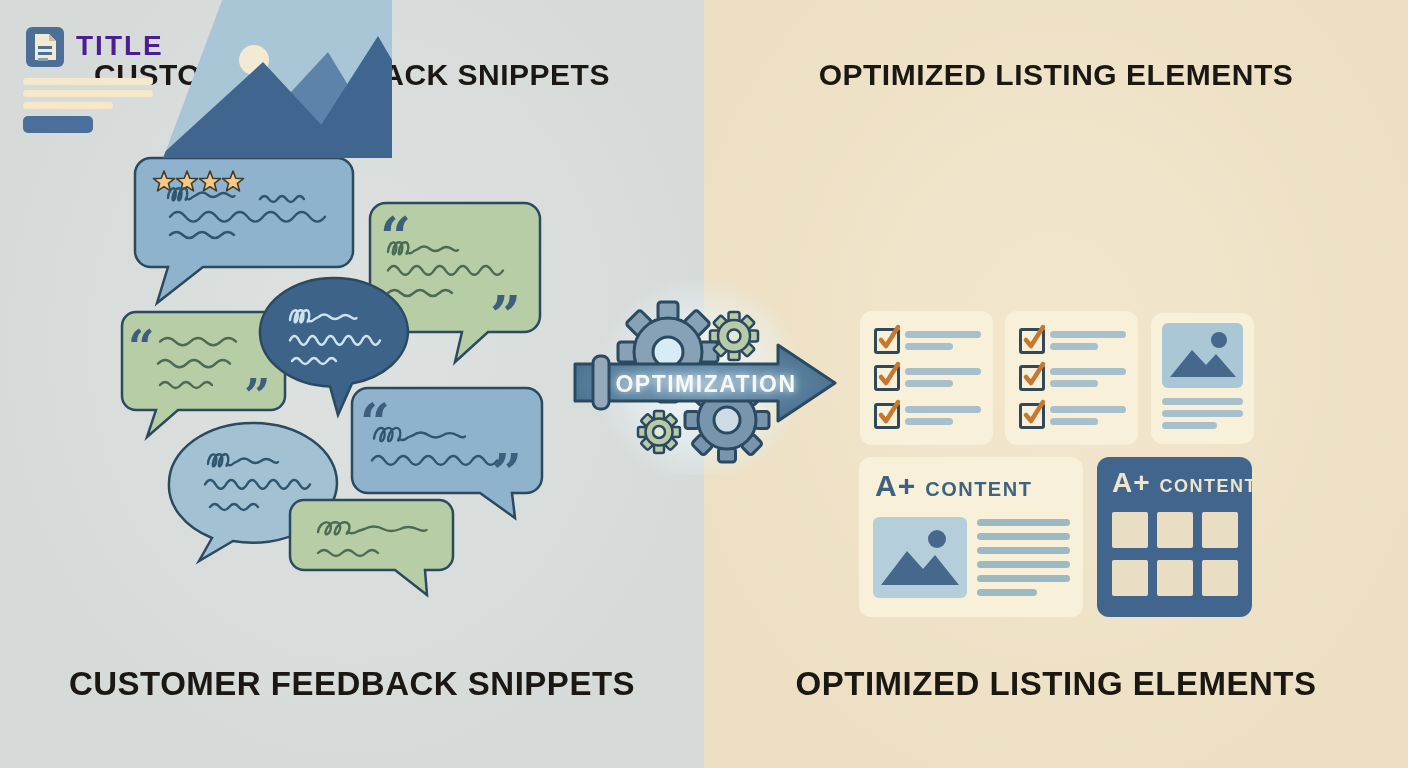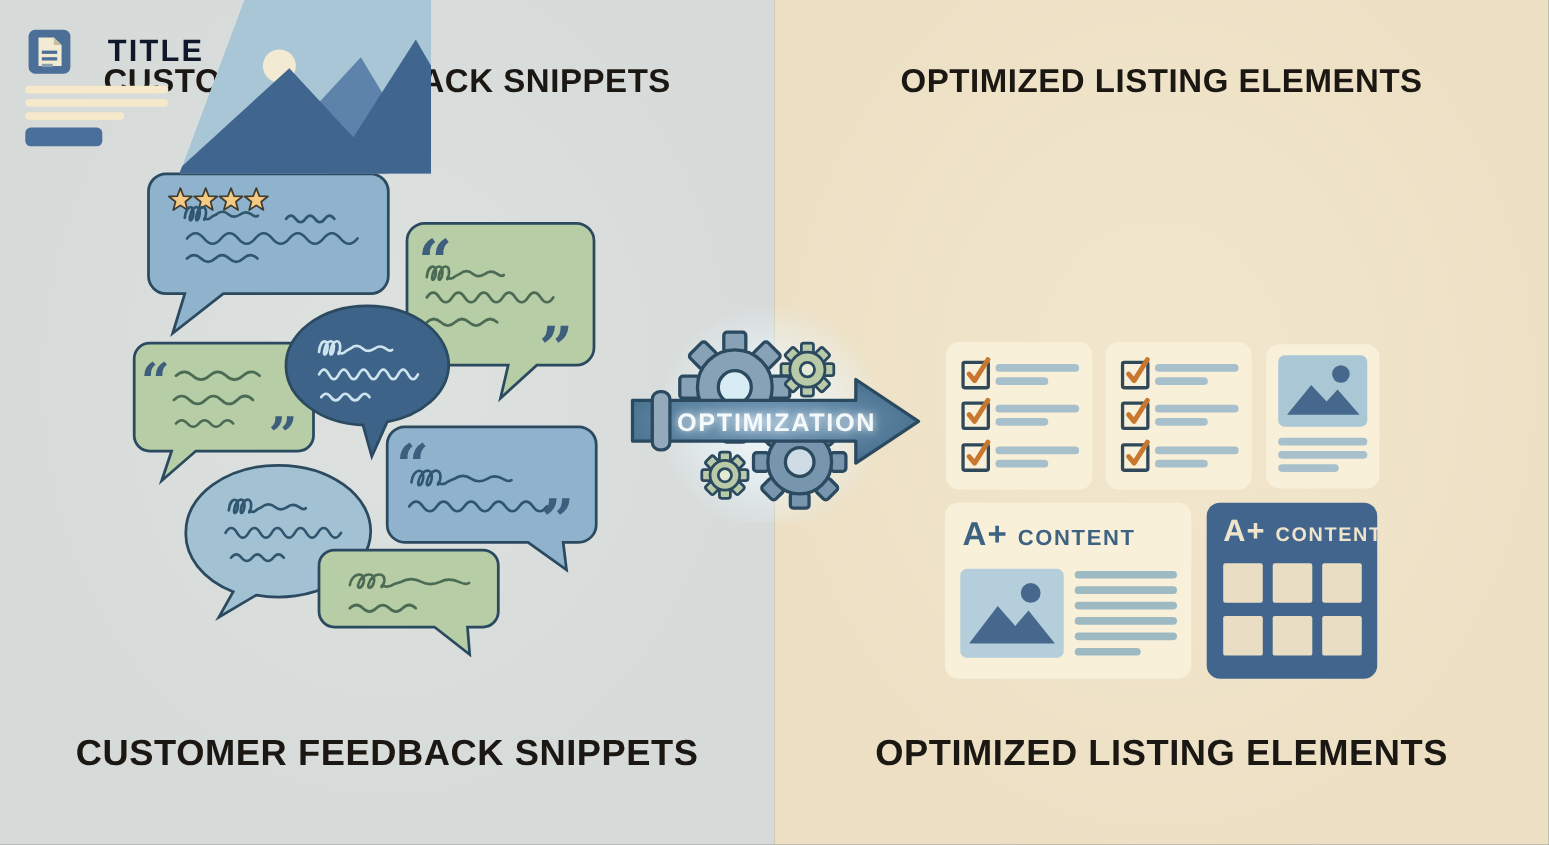--- a/index.html
+++ b/index.html
@@ -13,21 +13,21 @@
   .hdr{position:absolute;width:704px;text-align:center;color:#1b1713;font-weight:bold;letter-spacing:.5px;line-height:1;}
   .hdr.top{top:60px;font-size:30px;}
   .hdr.bottom{top:667px;font-size:33px;}
   .hdr.lft{left:0;} .hdr.rgt{left:704px;}
   svg{display:block;}
   .abs{position:absolute;}
   
   .card{position:absolute;border-radius:12px;background:#f9f0d9;}
   #title-card{left:860px;top:141px;width:392px;height:158px;background:#e0772c;border-radius:10px;overflow:hidden;}
   #doc-icon{position:absolute;left:26px;top:27px;width:38px;height:40px;background:#4c6f97;border-radius:6px;}
-  #title-label{position:absolute;left:76px;top:30px;font-size:28px;font-weight:bold;color:#0f172a;letter-spacing:2px;margin-left:22px;}
+  #title-label{position:absolute;left:76px;top:30px;font-size:28px;font-weight:bold;color:#4c1d95;letter-spacing:2px;}
   .cream-line{position:absolute;height:7px;border-radius:3.5px;background:#f6e8cb;}
   #title-btn{position:absolute;left:23px;top:116px;width:70px;height:17px;border-radius:5px;background:#4a6f9b;}
   .cl-line{position:absolute;height:7px;border-radius:3.5px;background:#a7c0cc;}
   .checkbox{position:absolute;width:20px;height:20px;border:3px solid #30495a;border-radius:3px;}
   .checkbox svg{overflow:visible;}
   .img-ph{position:absolute;border-radius:6px;overflow:visible;}
   .aplus-title{position:absolute;display:flex;align-items:baseline;gap:9px;font-weight:bold;}
   .aplus-title .big{font-size:30px;letter-spacing:1px;}
   .aplus-title .small{font-size:20px;letter-spacing:1.5px;}
   #aplus-dark{background:#41658c;}

